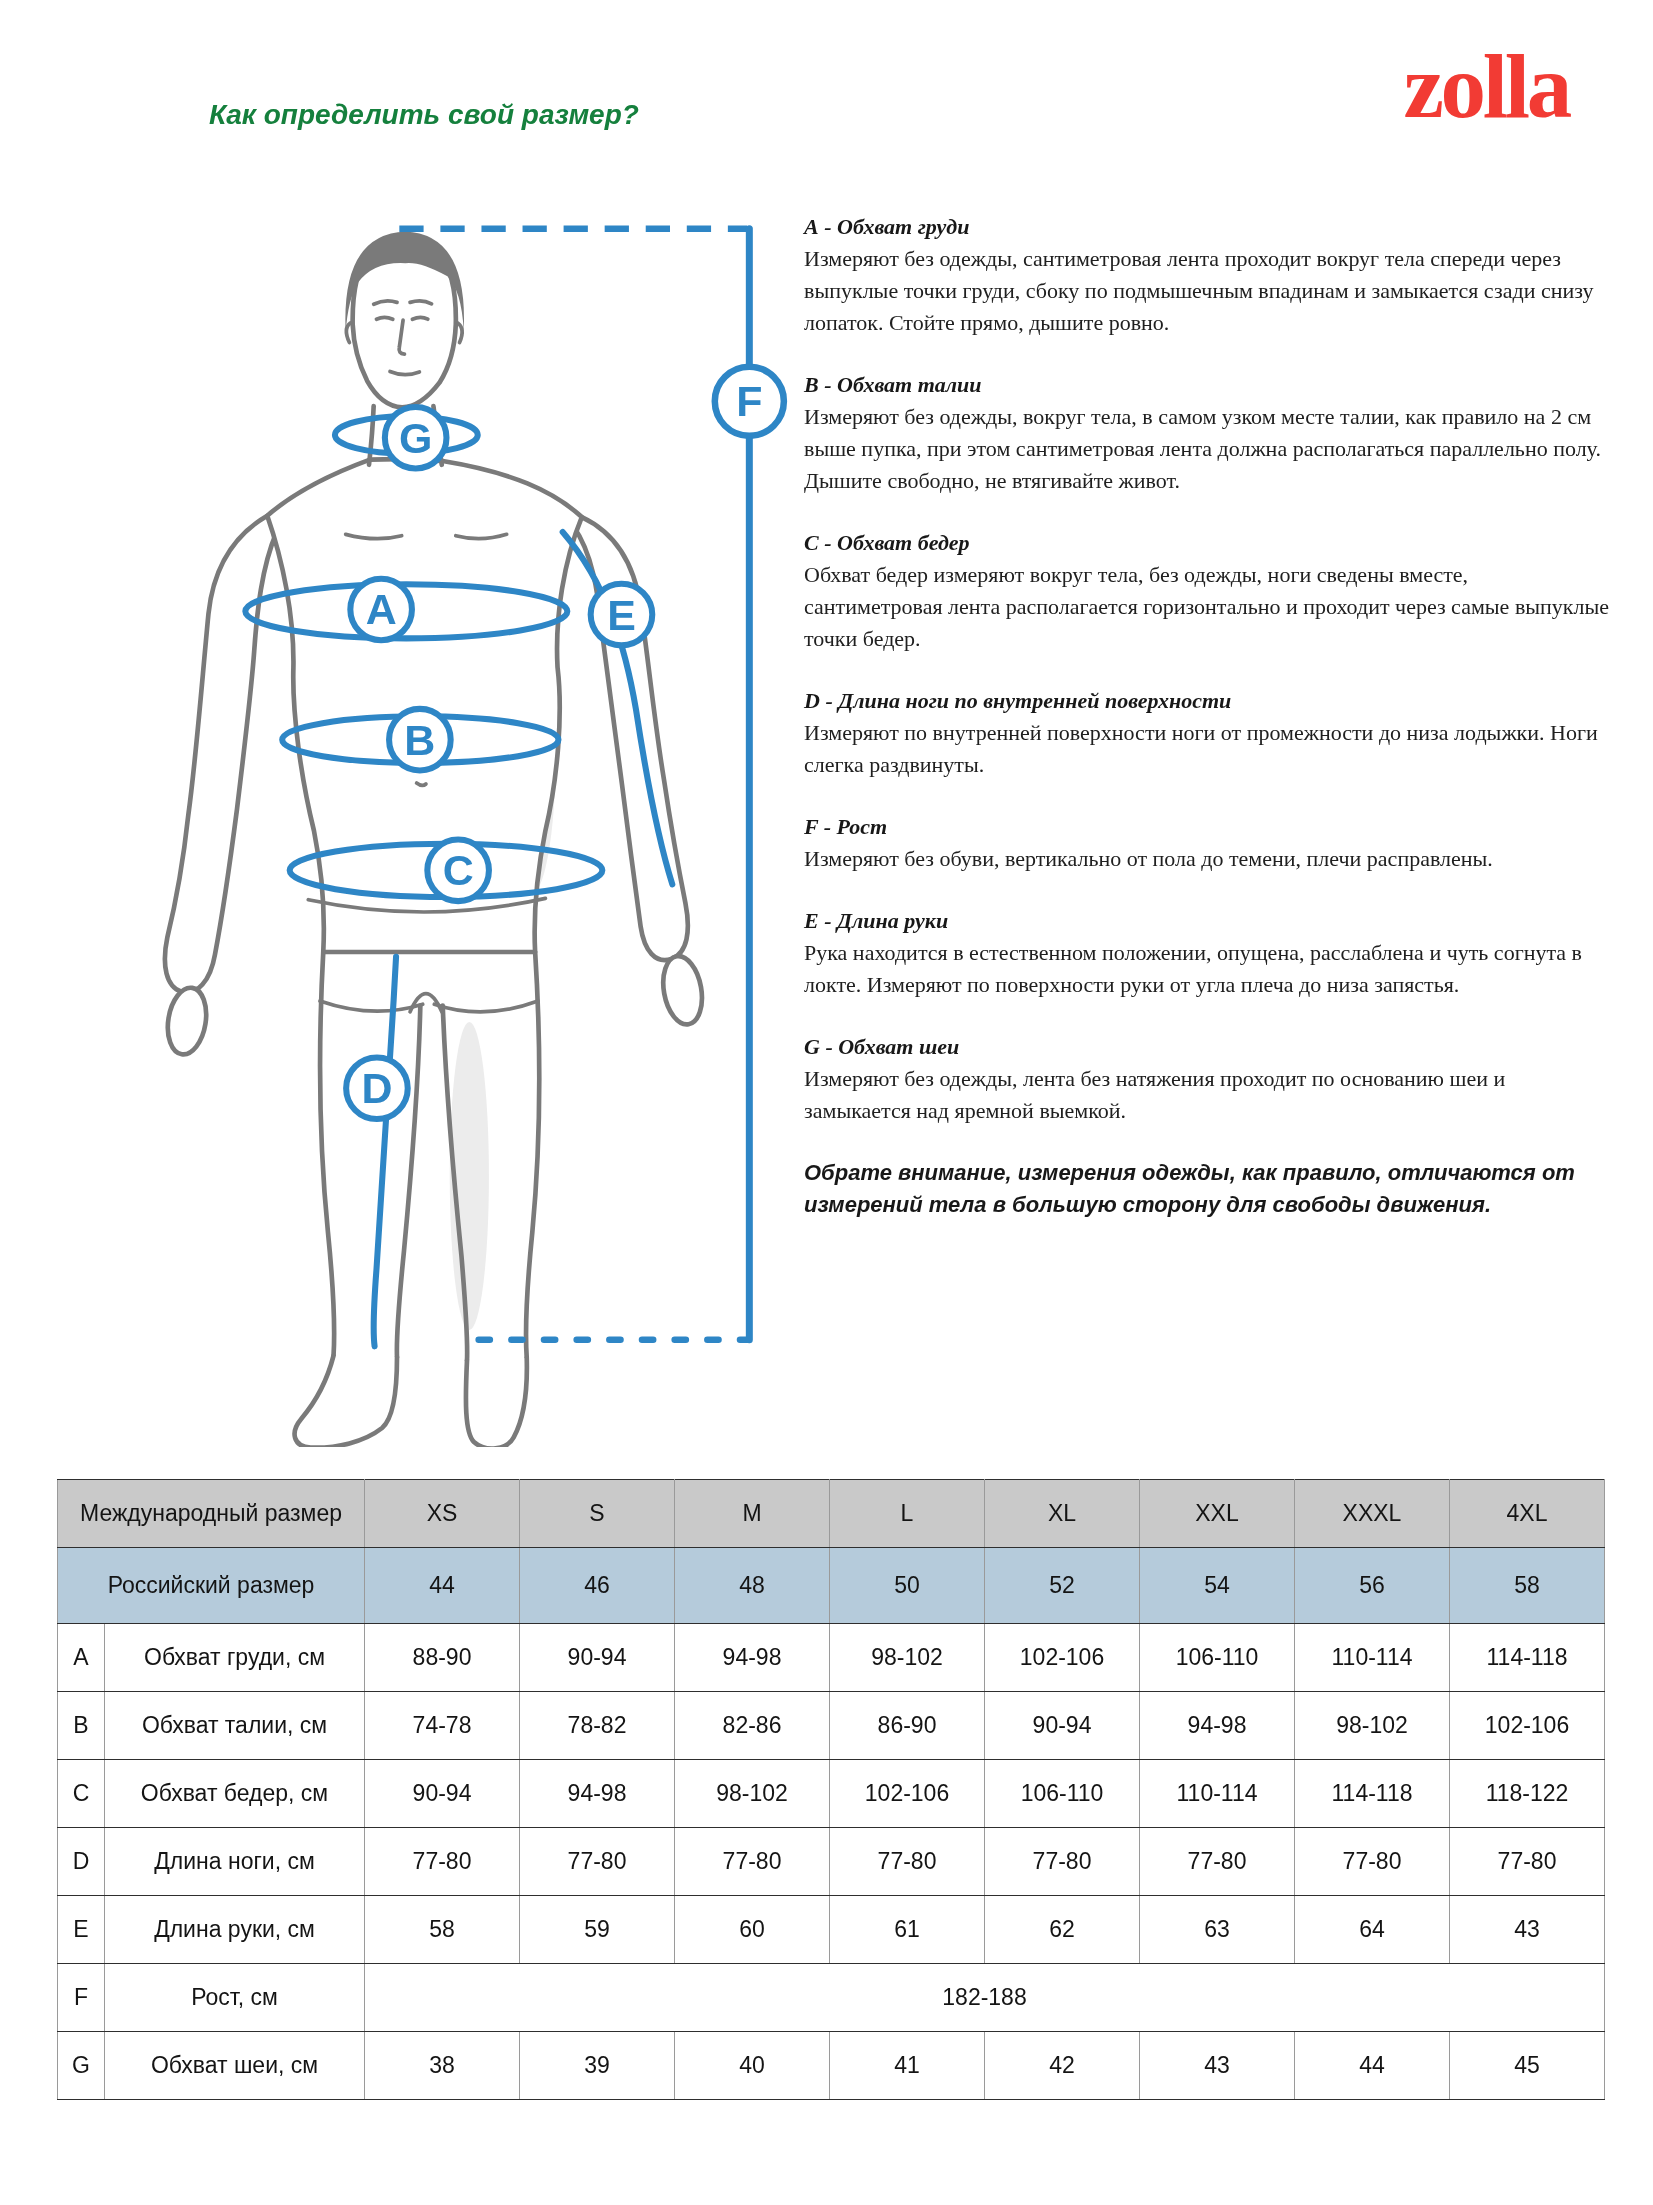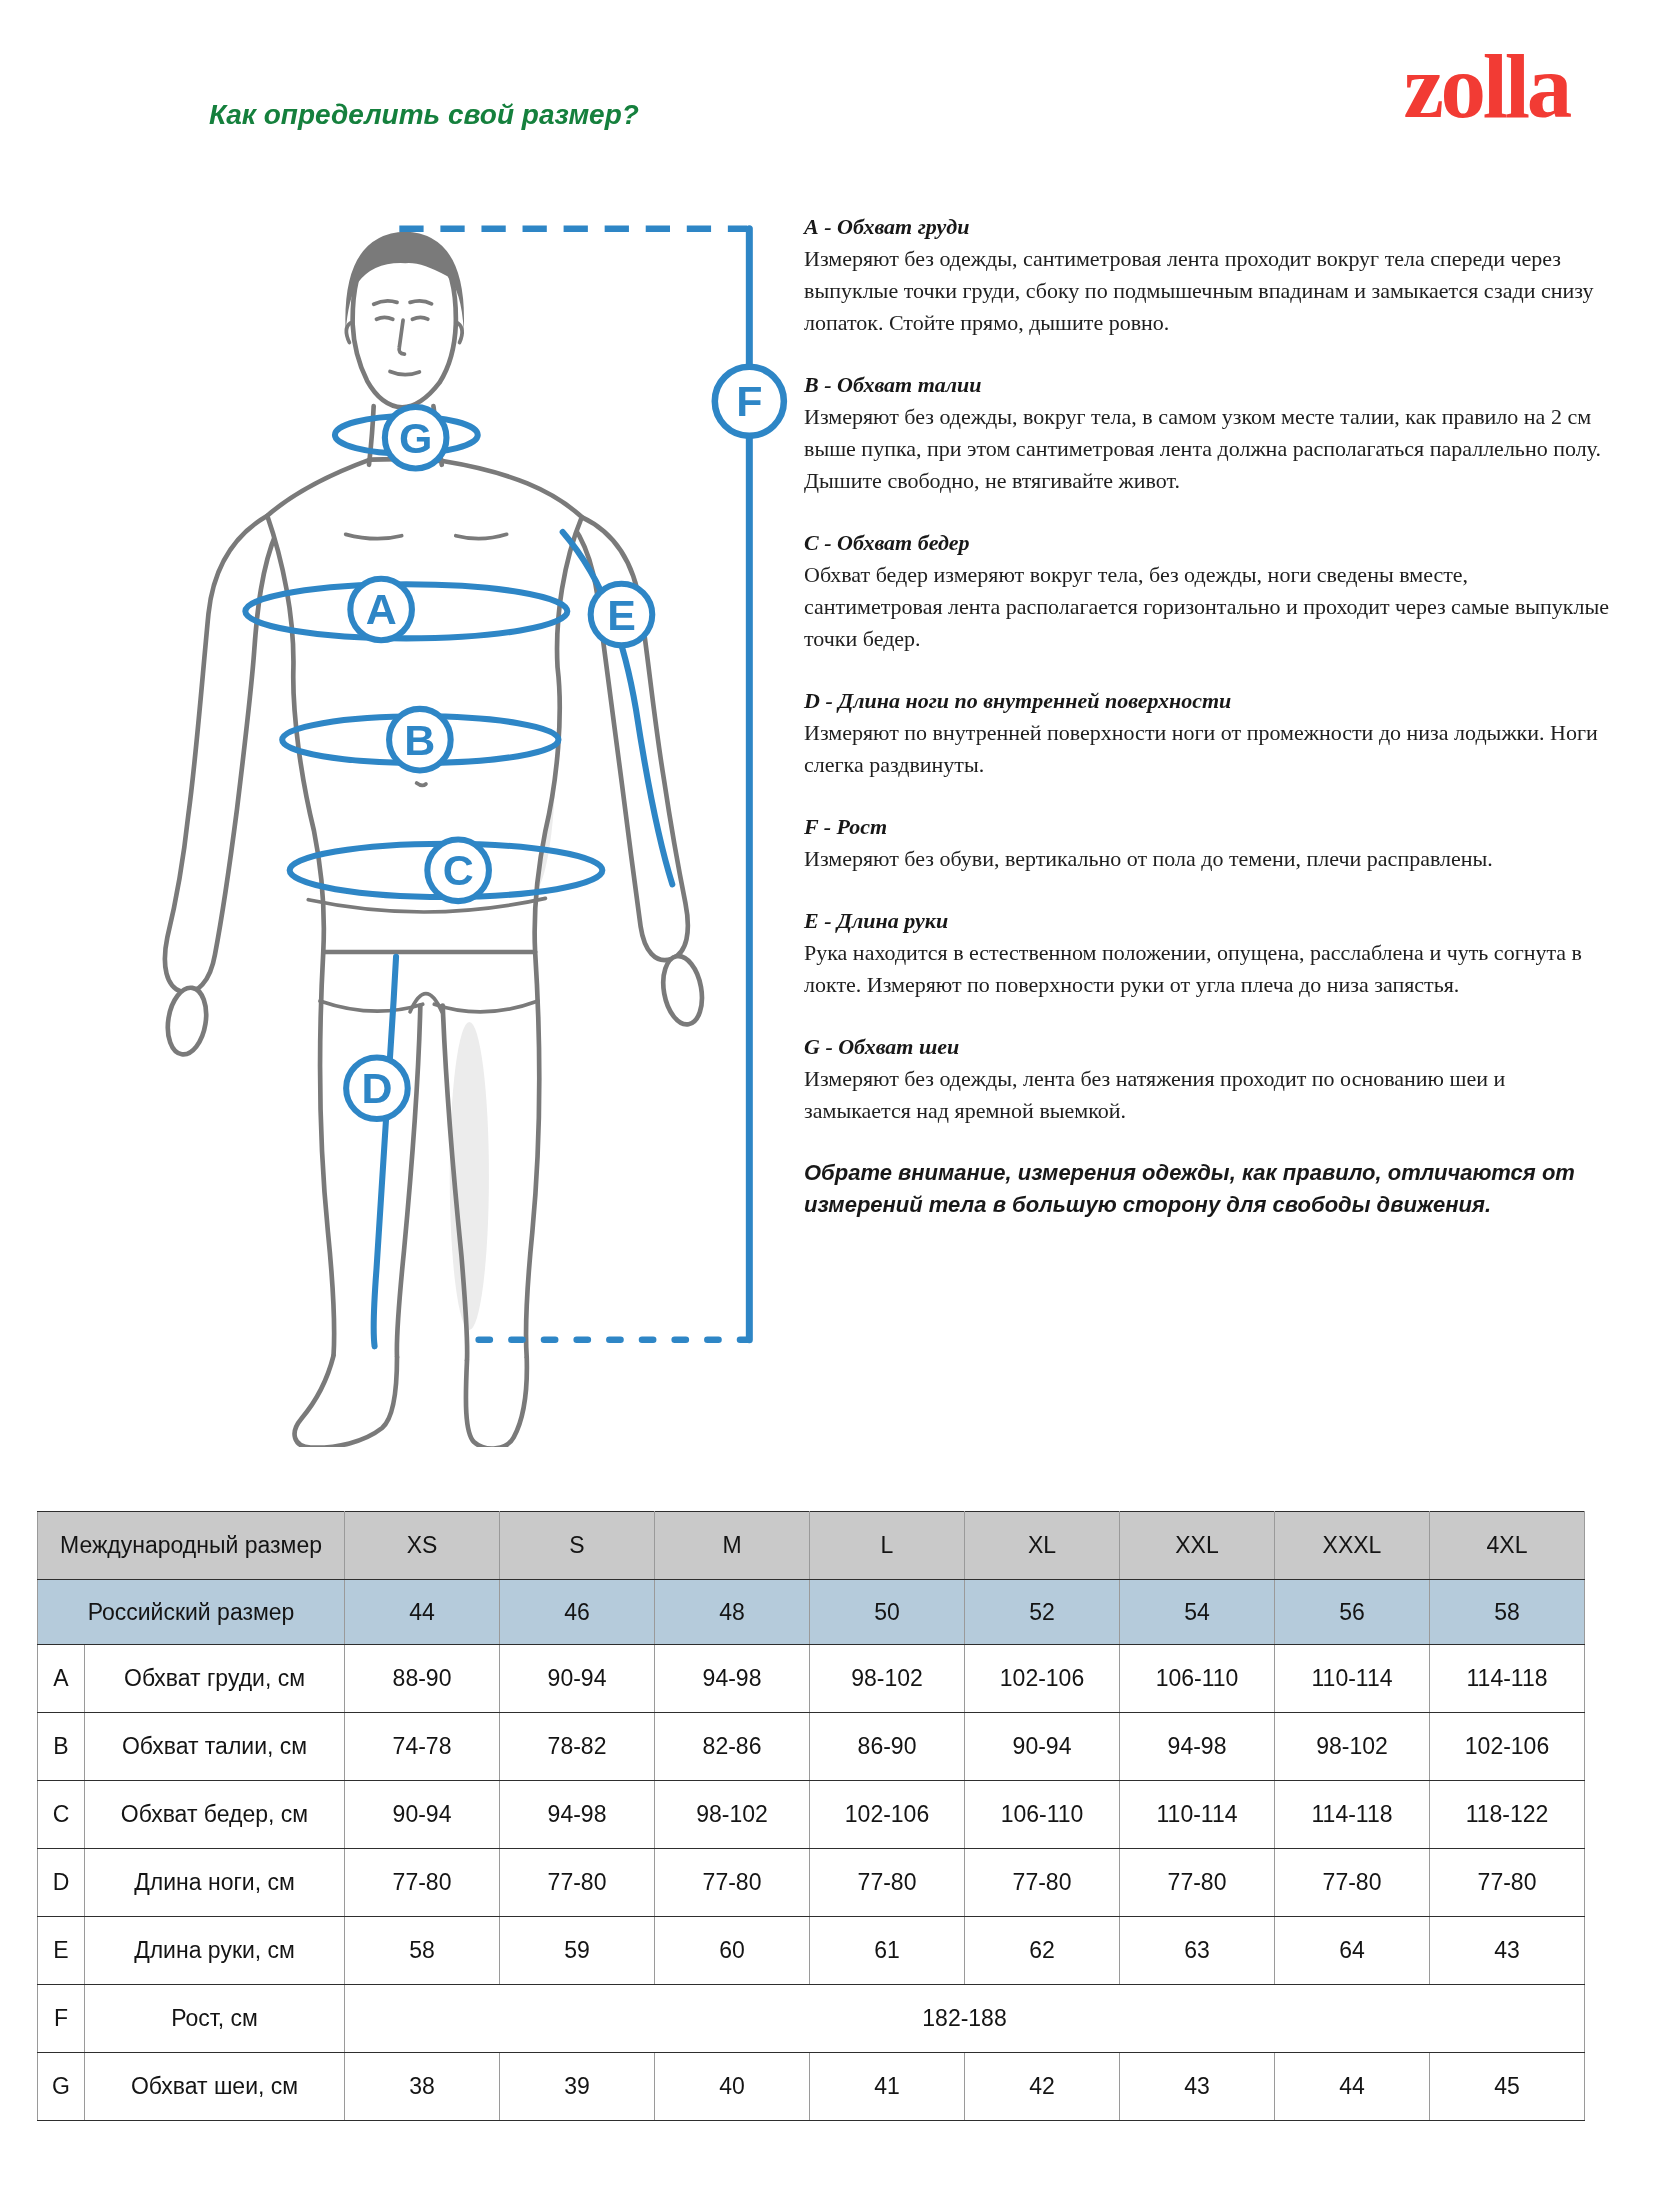--- a/index.html
+++ b/index.html
@@ -22,34 +22,34 @@
   .info-col { position:absolute; left:804px; top:211px; width:806px; }
   .info-section { margin:0 0 30px 0;font-family:Liberation Serif, serif; }
   .info-section h3 {
     font-size:22px; line-height:32px; font-weight:bold; font-style:italic; color:#181818;
   }
   .info-section p { font-size:22px; line-height:32px; color:#202020; }
   .note-block { margin-top:0; }
   .note-block p {
     font-size:22px; line-height:32px; font-weight:bold; font-style:italic; color:#181818;
   }
-  .table-wrap { position:absolute; left:37px; top:1479px;margin-top:32px; }
+  .table-wrap { position:absolute; left:57px; top:1479px; }
   table.size-table {
     border-collapse:collapse; table-layout:fixed; width:1547px;
     border:1.9px solid #2e2e2e;
   }
   table.size-table td {
     border-left:0.5px solid #9a9a9a; border-right:0.5px solid #9a9a9a;
     border-top:1.9px solid #2e2e2e; border-bottom:1.9px solid #2e2e2e;
     text-align:center; vertical-align:middle;
     font-size:23px; color:#141414; padding:0 3.7px;
     overflow:hidden;
   }
   tr.hrow1 { height:68px; } tr.hrow1 td { background:#c9c9c9; }
-  tr.hrow2 { height:65px; } tr.hrow2 td { background:#b5cbdb; }
+  tr.hrow2 { height:76px; } tr.hrow2 td { background:#b5cbdb; }
   tr.brow  { height:68px; } tr.brow td { background:#ffffff; }
   .marker-letter {
     font-family:"Liberation Sans", sans-serif; font-size:92px; font-weight:bold;
     fill:#2e86c6; text-anchor:middle;
   }
 </style>
 </head>
 <body>
 
 <div class="page">

